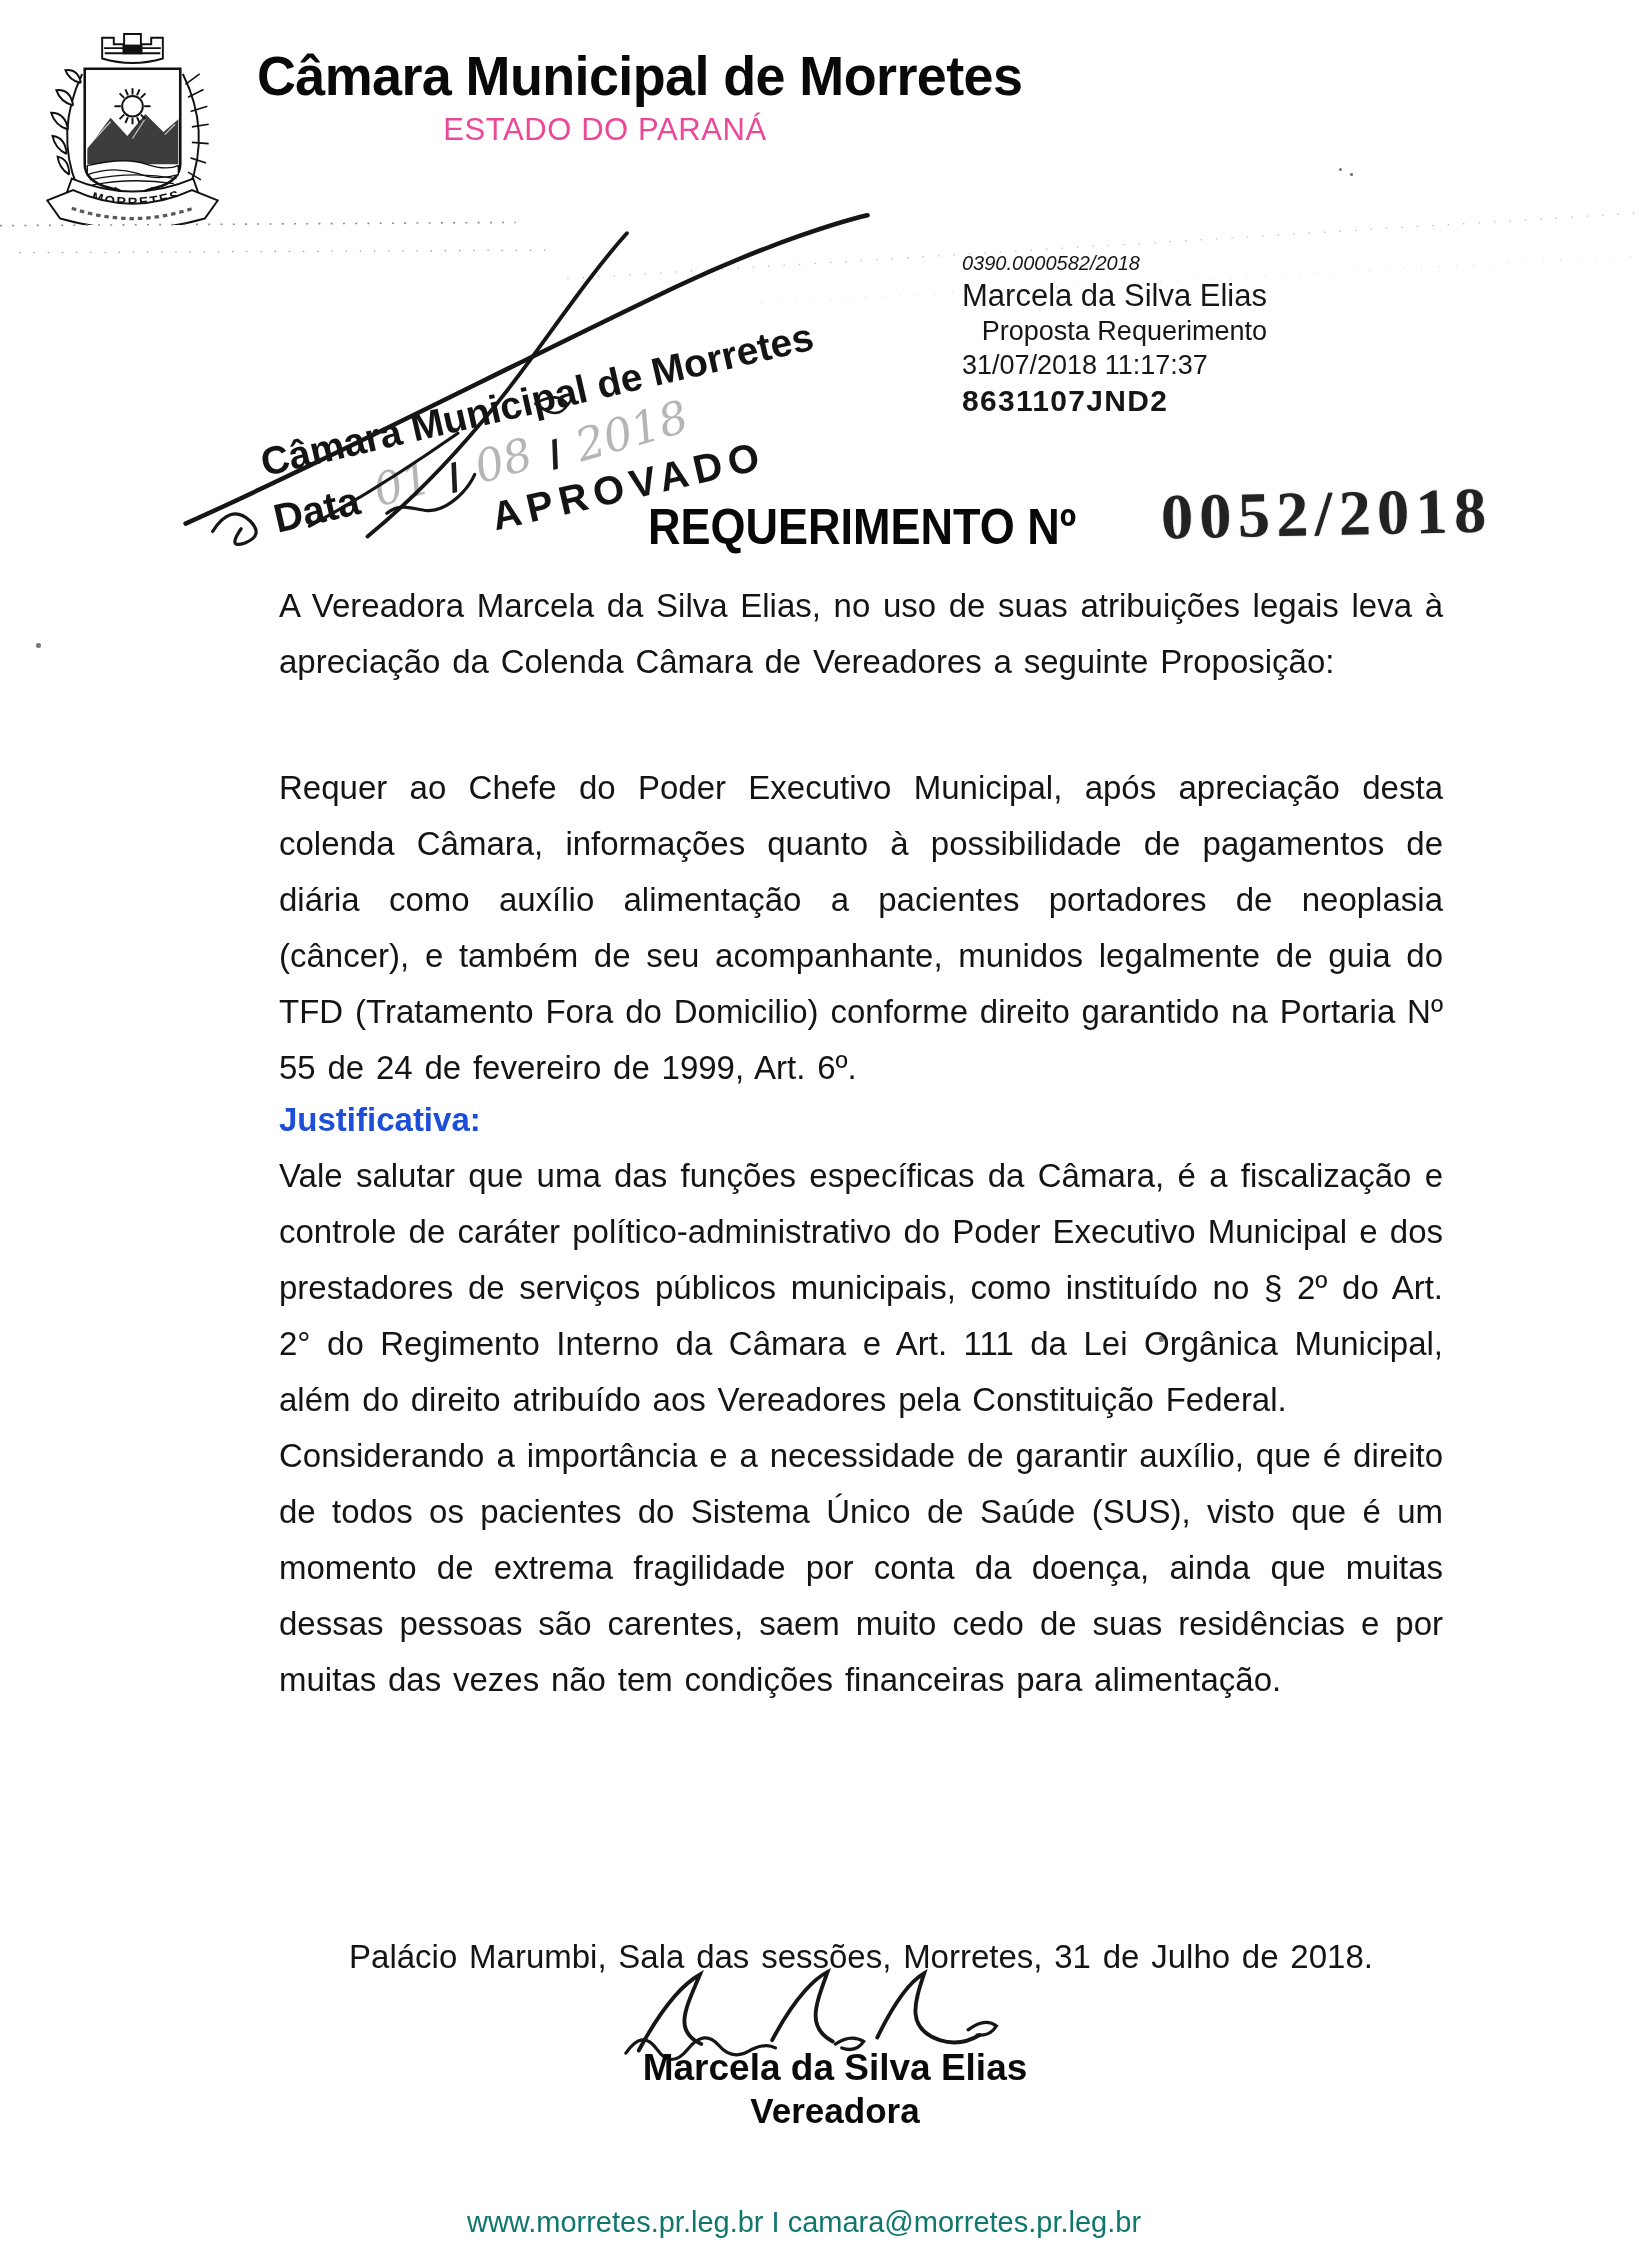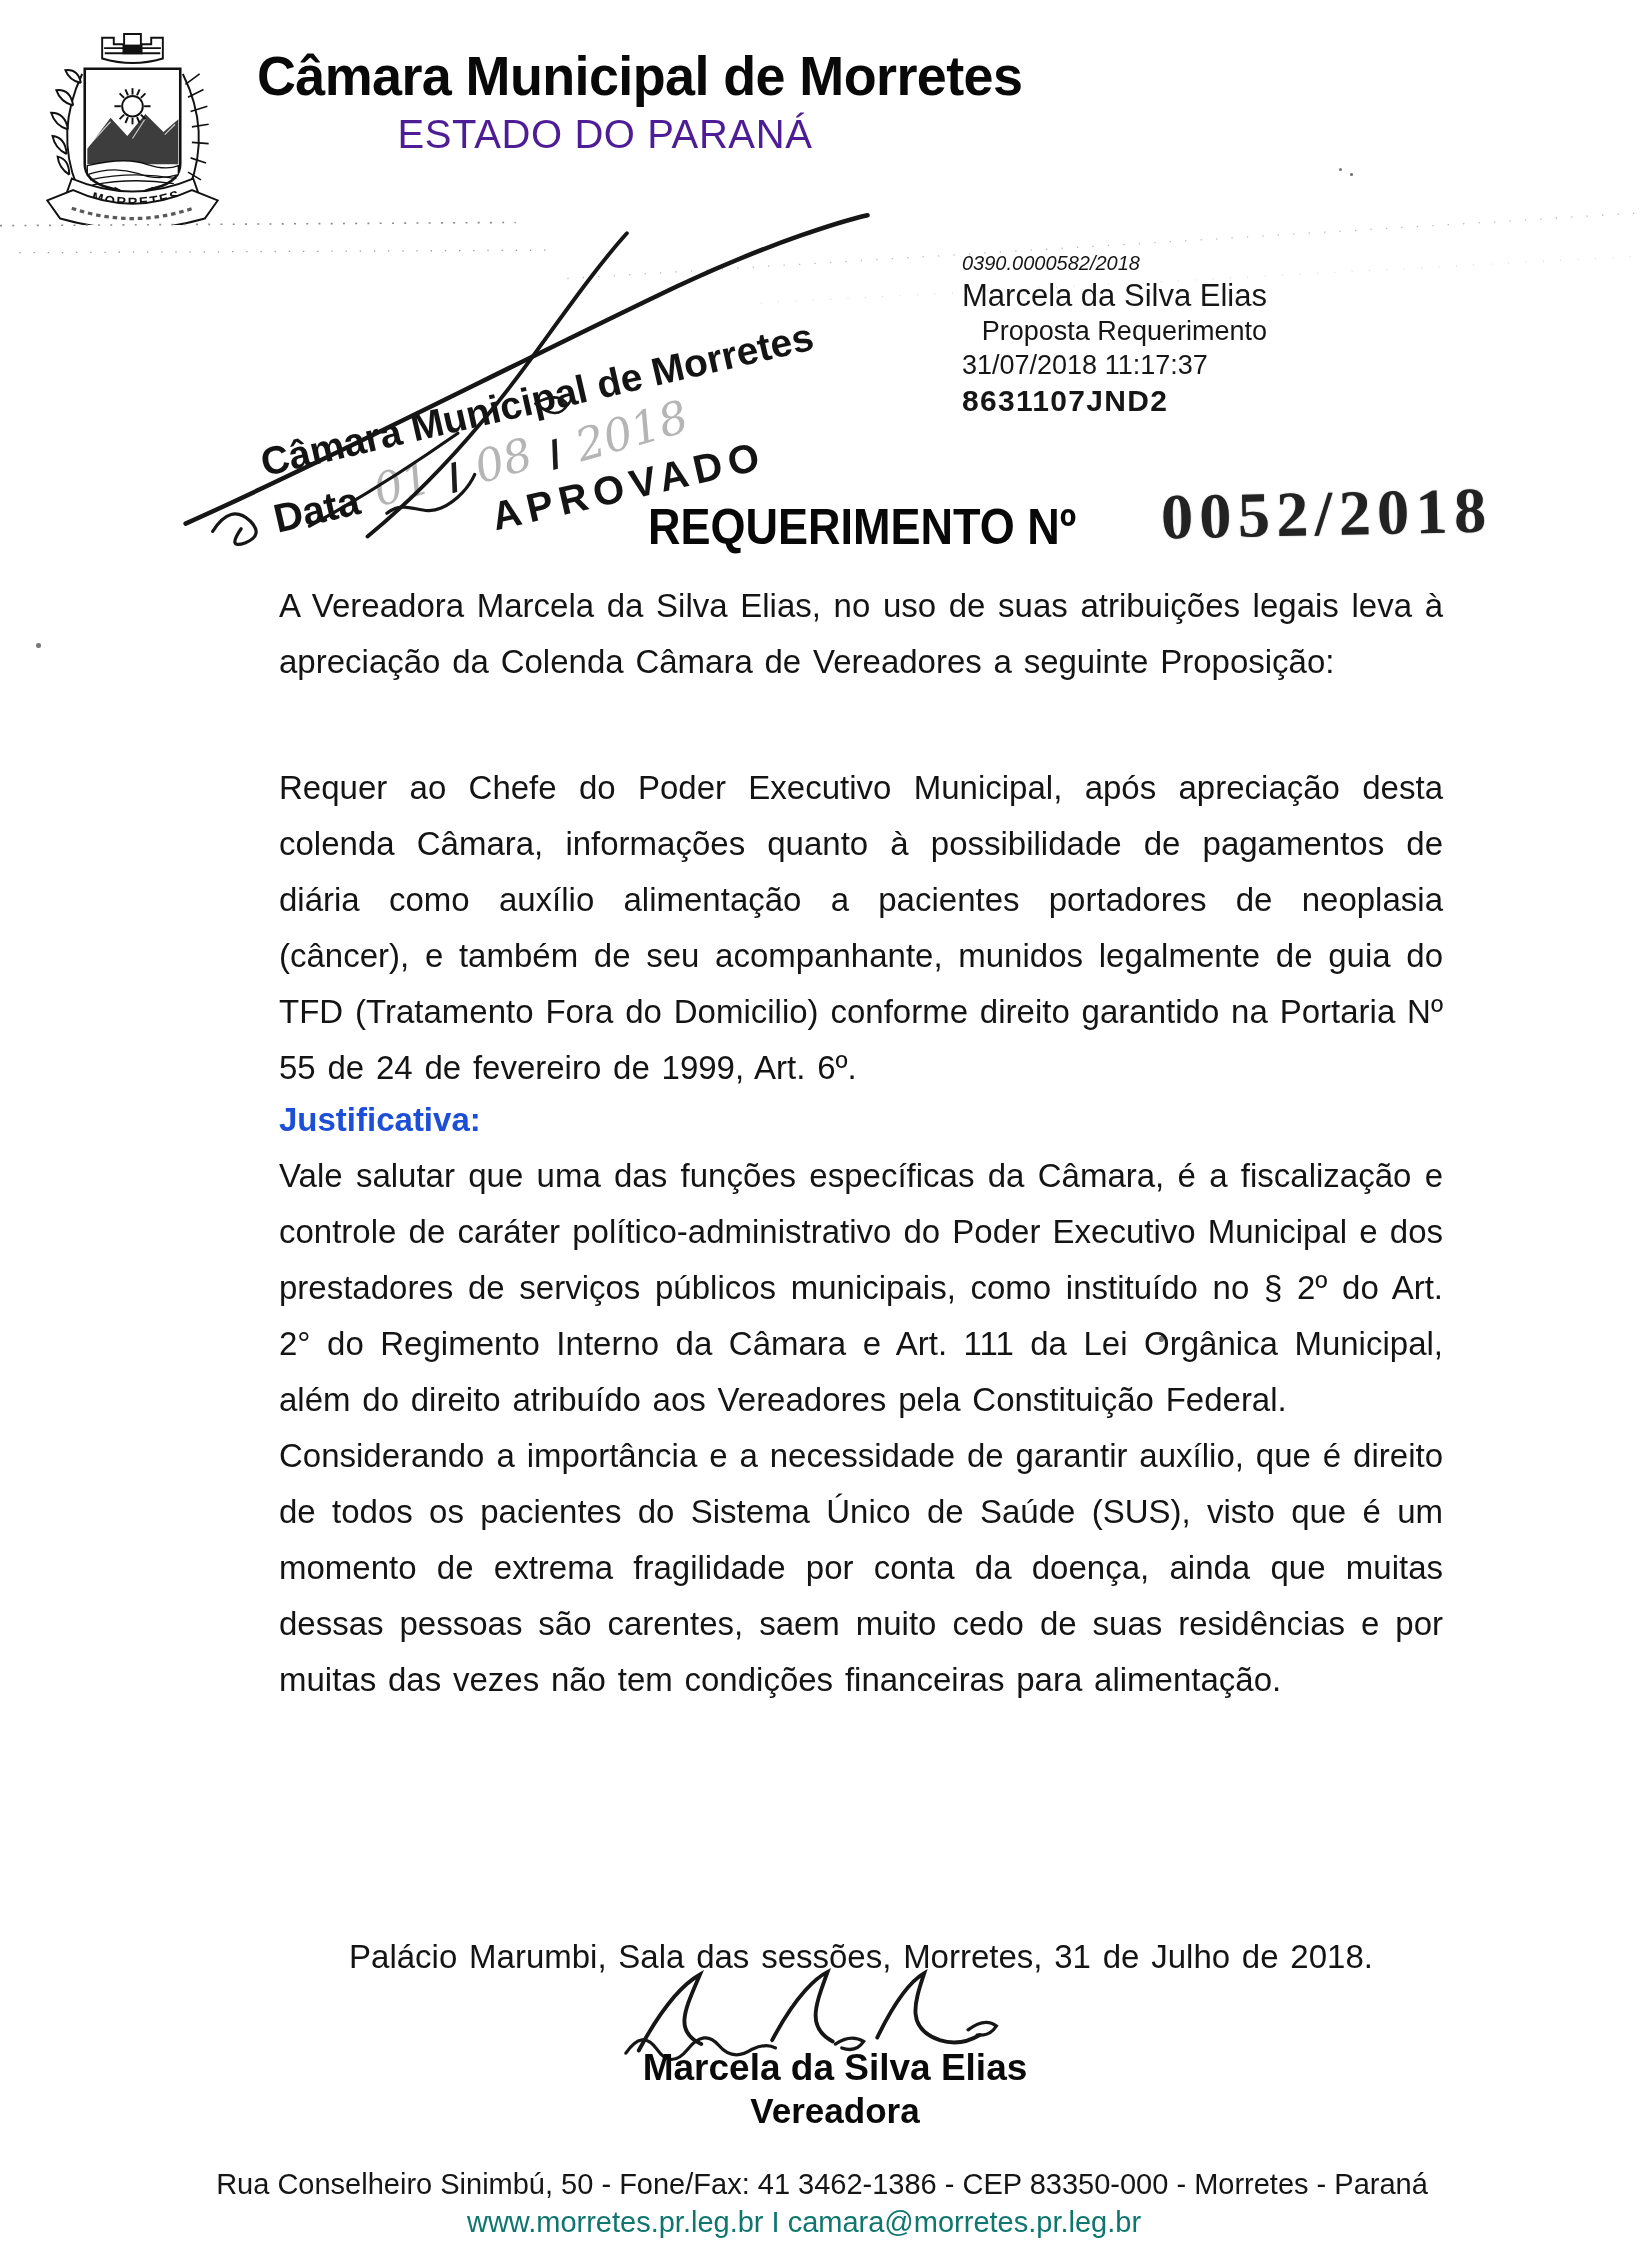--- a/index.html
+++ b/index.html
@@ -5,21 +5,21 @@
   html,body{margin:0;padding:0;background:#e8e8e8;}
   #page{
     position:relative; width:1644px; height:2261px; background:#ffffff;
     font-family:"Liberation Sans", sans-serif; color:#1a1a1a; overflow:hidden;
   }
   
   .crest{position:absolute; left:34px; top:11.6px; width:197px; height:213px;}
   .head-block{position:absolute; left:257px; top:49px; width:696px; text-align:center;}
   .org-title{font-size:55px; font-weight:bold; color:#090909; letter-spacing:-0.6px;
              transform:scaleX(.98); transform-origin:left top; white-space:nowrap; line-height:1;}
-  .org-sub{font-size:40px; color:#4c1d95; margin-top:10.3px; letter-spacing:0.6px; line-height:1;}
+  .org-sub{font-size:31px; color:#ec4899; margin-top:10.3px; letter-spacing:0.6px; line-height:1;}
   
   .artifacts{position:absolute; left:0; top:0; width:1644px; height:2261px; pointer-events:none;}
   .speck{position:absolute; background:#777; border-radius:50%;}
   
   .stamp{
     position:absolute; left:257px; top:444px; width:671px;
     transform:rotate(-13deg); transform-origin:left top; color:#141414;
   }
   .stamp-org{font-size:39px; font-weight:bold; white-space:nowrap; line-height:1;}
   .stamp-date{font-size:40px; font-weight:bold; margin-top:14px; line-height:1; white-space:nowrap;}
@@ -216,17 +216,16 @@
       <path d="M35 132 q 26 -38 48 -6 t 48 0 t 48 -6 t 52 6 q 22 -10 36 -2" stroke-width="5"></path>
       <path d="M262 112 C 300 40 332 14 348 6 C 330 56 314 92 356 114" stroke-width="6"></path>
       <path d="M360 118 q 24 -16 44 -4 q -12 18 -34 10" stroke-width="5"></path>
       <path d="M425 108 C 458 40 484 16 498 8 C 482 56 470 94 522 112 q 32 10 62 -8" stroke-width="6"></path>
       <path d="M566 96 q 26 -20 44 -6 q -10 16 -30 14" stroke-width="5"></path>
     </g>
   </svg>
   <div class="sign-name">Marcela da Silva Elias</div>
   <div class="sign-role">Vereadora</div>
 
-  <div class="footer-1">Rua Conselheiro Sinimbú, 50 - Fone/Fax: 41 3462-1386 - CEP 83350-000 - Morretes - Paraná</div>
   <div class="footer-2">www.morretes.pr.leg.br  I  camara@morretes.pr.leg.br</div>
 
 </div>
 
 
 </body></html>

